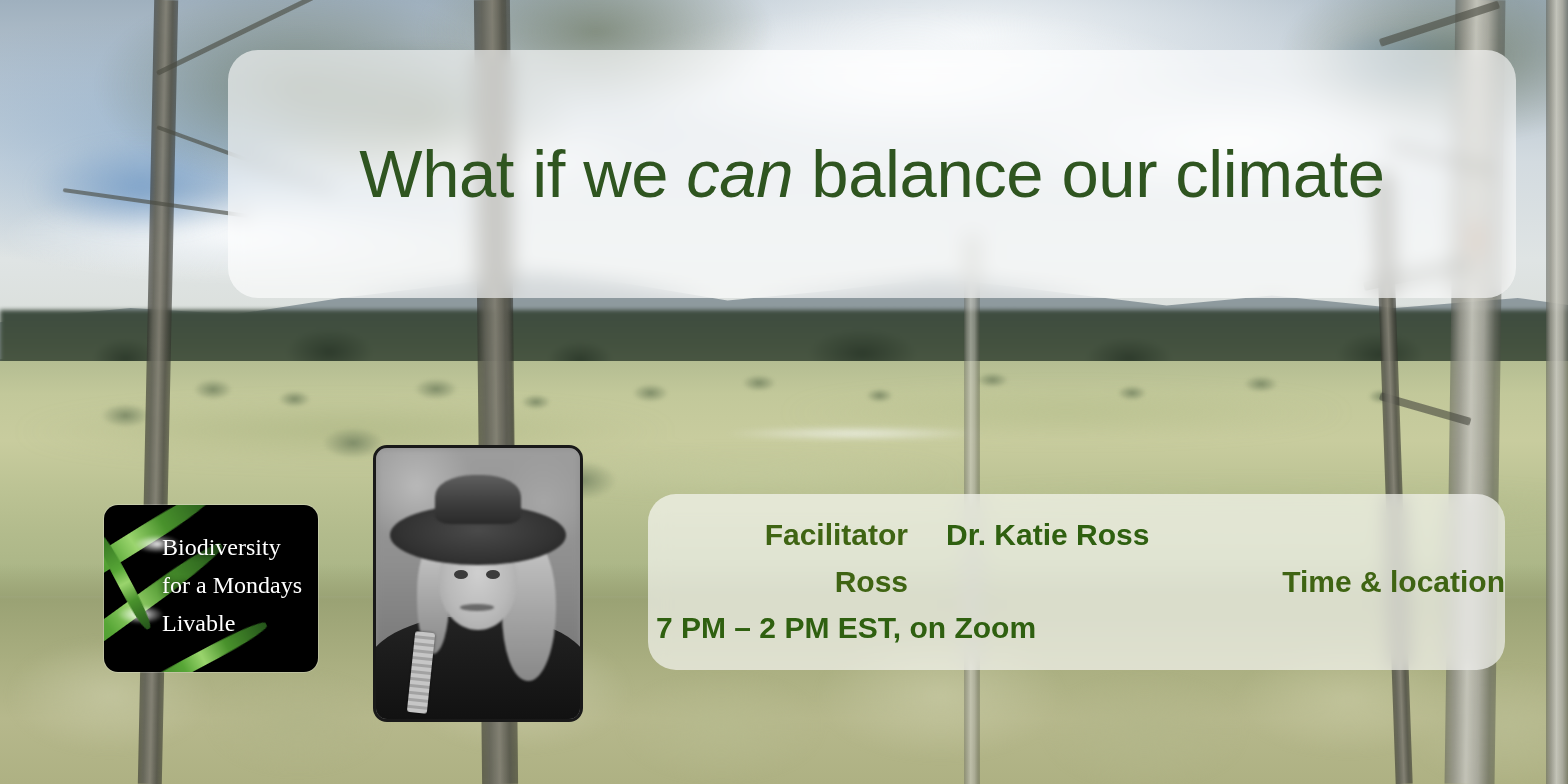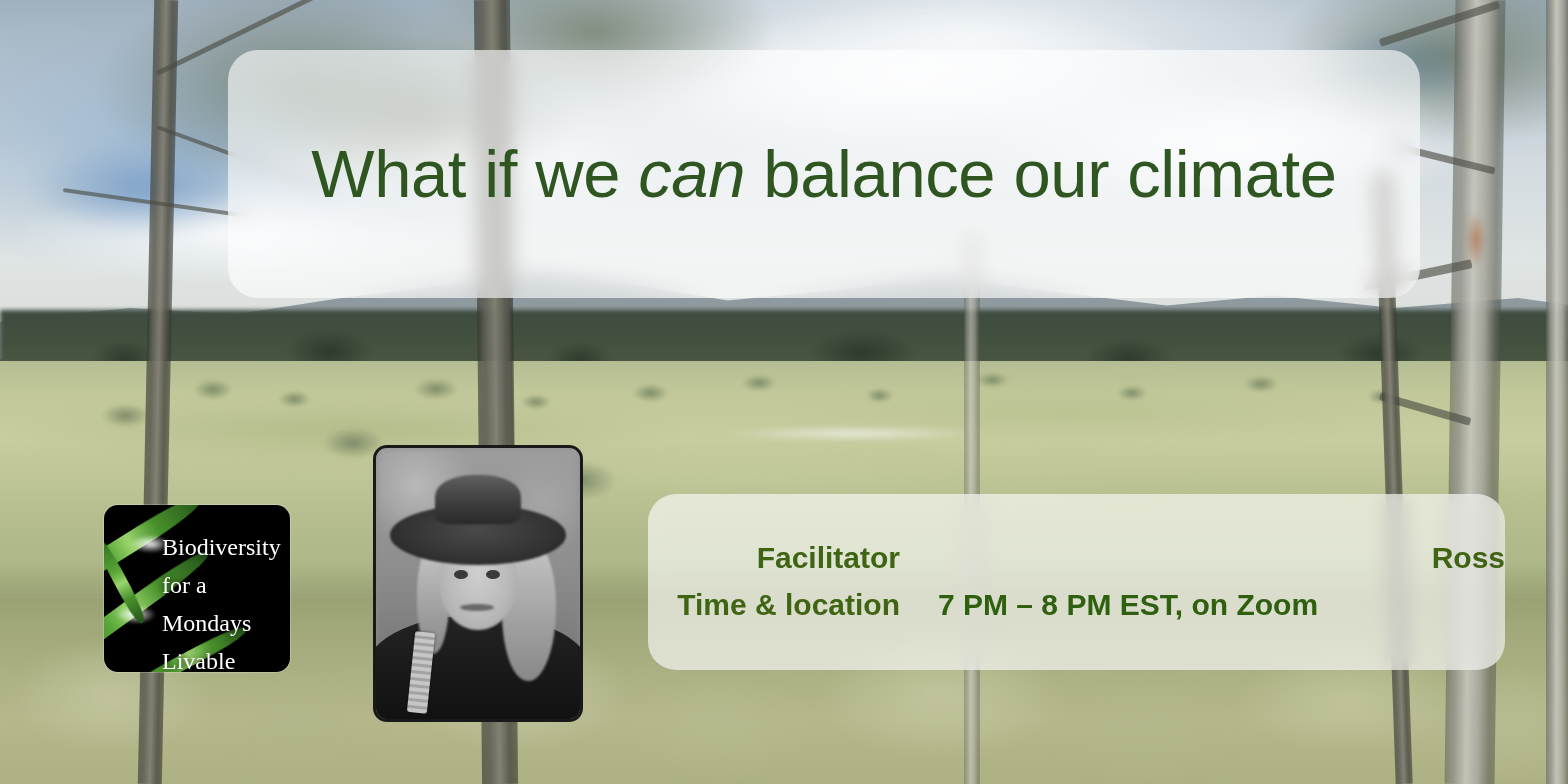--- a/index.html
+++ b/index.html
@@ -167,21 +167,21 @@
   
   .panel {
     position: absolute;
     background: rgba(255,255,255,.62);
     backdrop-filter: blur(10px);
     -webkit-backdrop-filter: blur(10px);
     border-radius: 30px;
   }
 
   #title-panel {
-    left: 228px; top: 50px; width: 1192px; height: 248px;
+    left: 228px; top: 50px; width: 1288px; height: 248px;
     display: flex; align-items: center; justify-content: flex-end;
   }
   #title-text {
     width: 100%;
     text-align: center;
     color: #2f5520;
     font-size: 67px;
     line-height: 1.28;
     letter-spacing: -0.4px;
     padding: 0 28px;
@@ -192,21 +192,21 @@
   #info-panel {
     left: 648px; top: 494px; width: 857px; height: 176px;
     border-radius: 28px;
     display: flex; align-items: center;
   }
   #info-grid {
     display: grid;
     grid-template-columns: 252px 1fr;
     column-gap: 38px;
     row-gap: 4px;
-    padding-left: 0px;
+    padding-left: 8px;
     width: 100%;
   }
   #info-grid .lbl {
     text-align: right;
     font-weight: bold;
     font-size: 30px;
     color: #3f6413;
     white-space: nowrap;
     line-height: 1.42;
   }
@@ -215,21 +215,21 @@
     font-weight: bold;
     font-size: 30px;
     color: #2f6010;
     white-space: nowrap;
     line-height: 1.42;
   }
 
   
   #logo {
     position: absolute;
-    left: 104px; top: 505px; width: 186px; height: 167px;
+    left: 104px; top: 505px; width: 214px; height: 167px;
     background: #000;
     border-radius: 14px;
     overflow: hidden;
     box-shadow: 0 0 0 1px rgba(255,255,255,.22);
   }
   .blade {
     position: absolute;
     background: linear-gradient(90deg, #2e6b1e 0%, #57a636 38%, #9ad46d 52%, #49922c 70%, #24541a 100%);
     border-radius: 40%;
     transform-origin: center;
@@ -417,19 +417,20 @@
     <div class="pt-eye" style="left:54%;top:45%;"></div>
     <div class="pt-mouth"></div>
     <div class="pt-hat-brim"></div>
     <div class="pt-hat-crown"></div>
     <div class="pt-strap"></div>
   </div>
 
   <div class="panel" id="info-panel">
     <div id="info-grid">
       <div class="lbl">Facilitator</div>
+      <div class="val">Dr. Katie Ross</div>
       <div class="lbl">Ross</div>
       <div class="lbl">Time &amp; location</div>
-      <div class="val">7 PM – 8 PM EST, on Zoom</div>
+      <div class="val">7 PM – 2 PM EST, on Zoom</div>
     </div>
   </div>
 
 </div>
 
 </body></html>

